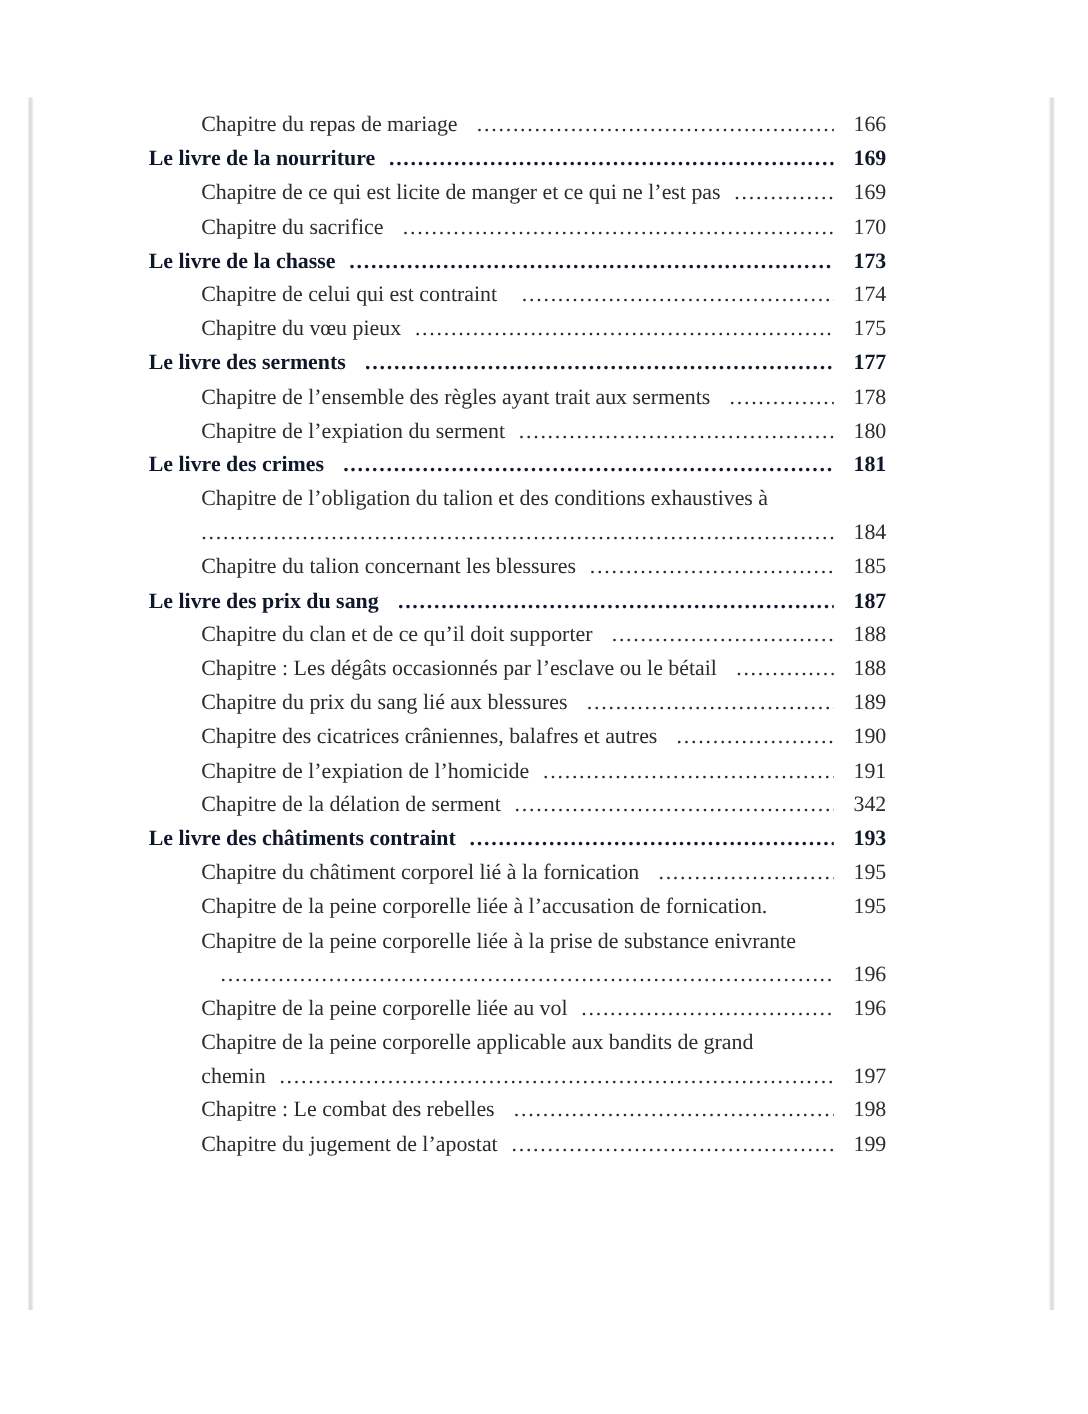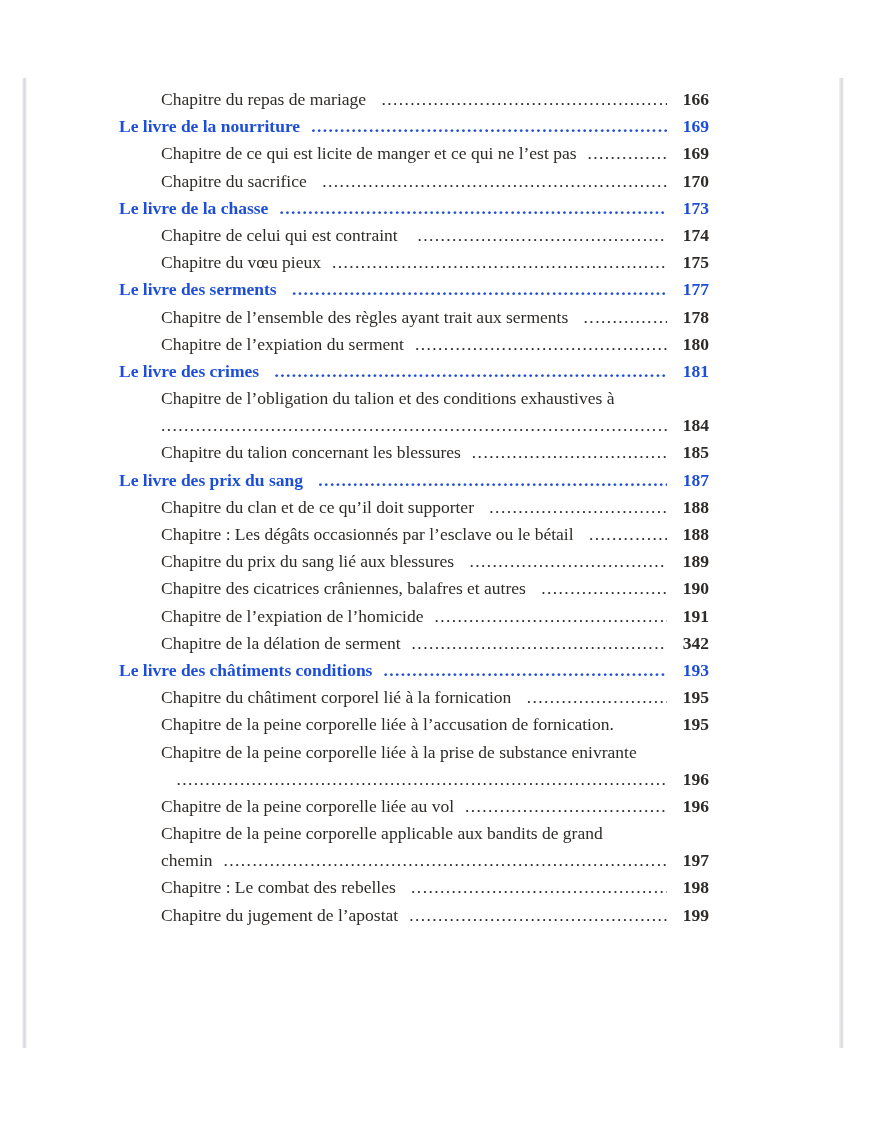--- a/index.html
+++ b/index.html
@@ -48,39 +48,38 @@
     display: flex;
     align-items: baseline;
     line-height: 27.2px;
     height: 27.2px;
     white-space: nowrap;
     gap: 11px;
   }
   .row.chapter { padding-left: 42px; }
   .row.book {
     font-weight: bold;
-    color: #1d4ed8;
+    color: #0f172a;
   }
   .t { white-space: pre; }
   .dots {
     flex: 1 1 auto;
     overflow: hidden;
     white-space: nowrap;
     min-width: 0;
   }
   .dots::after {
     content: "........................................................................................................................................";
     letter-spacing: 1.4px;
   }
   .dots.nodots::after { content: ""; }
   .pg {
     flex: 0 0 auto;
     padding-left: 5px;
     white-space: pre;
-    font-weight: bold;
   }
 </style>
 </head>
 <body>
 
 <div class="scan-page">
   <div class="edge left"></div>
   <div class="edge right"></div>
 </div>
 
@@ -181,21 +180,21 @@
       <span class="t">Chapitre de l’expiation de l’homicide</span>
       <span class="dots"></span>
       <span class="pg">191</span>
     </div>
     <div class="row chapter">
       <span class="t">Chapitre de la délation de serment</span>
       <span class="dots"></span>
       <span class="pg">342</span>
     </div>
     <div class="row book">
-      <span class="t">Le livre des châtiments conditions</span>
+      <span class="t">Le livre des châtiments contraint</span>
       <span class="dots"></span>
       <span class="pg">193</span>
     </div>
     <div class="row chapter">
       <span class="t">Chapitre du châtiment corporel lié à la fornication </span>
       <span class="dots"></span>
       <span class="pg">195</span>
     </div>
     <div class="row chapter">
       <span class="t">Chapitre de la peine corporelle liée à l’accusation de fornication.</span>

